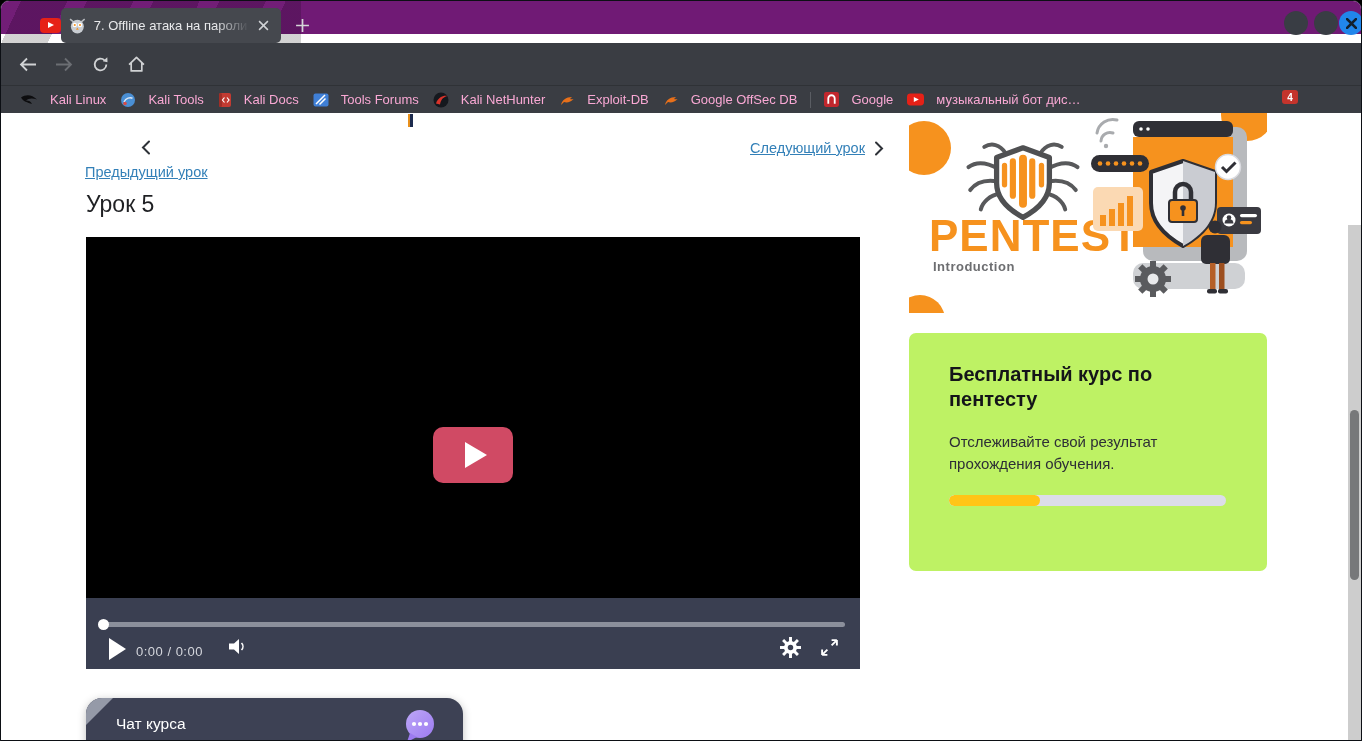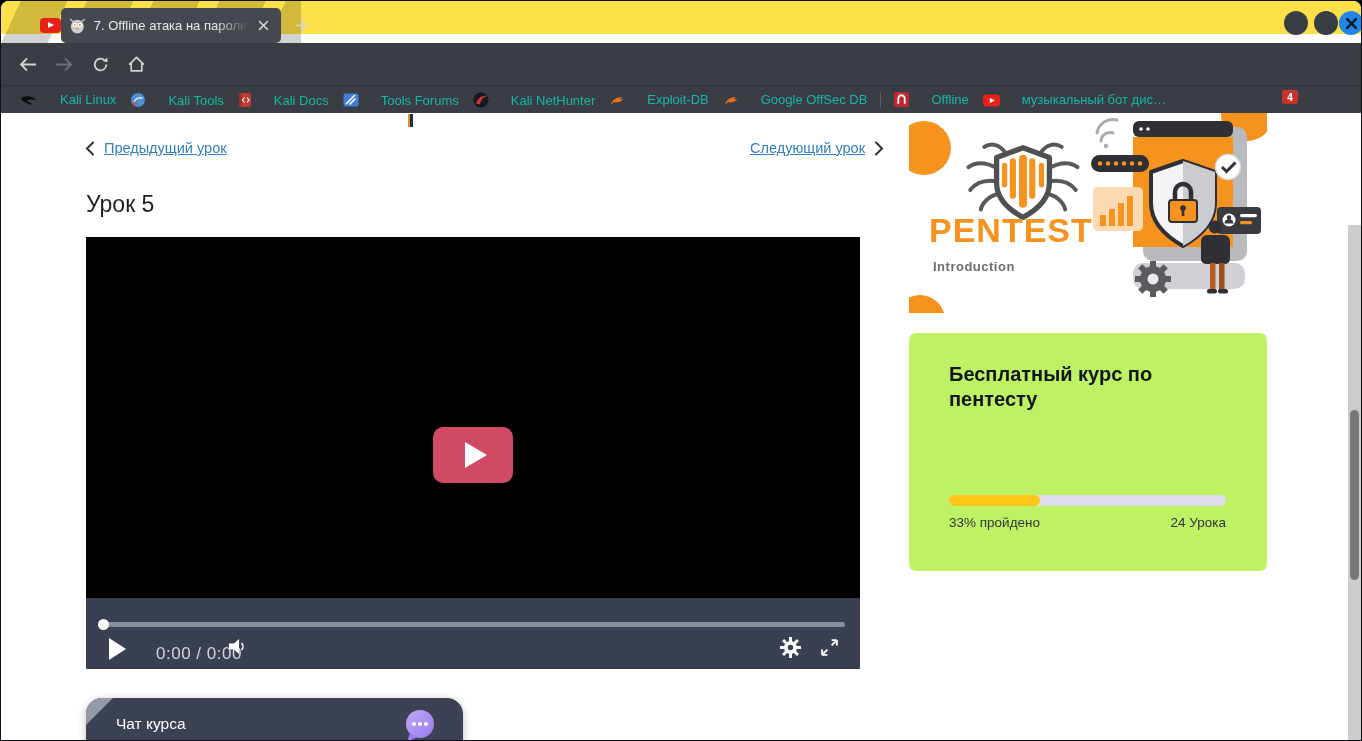--- a/index.html
+++ b/index.html
@@ -1,21 +1,21 @@
 <!DOCTYPE html>
 <html><head>
 <meta charset="utf-8">
 <style>
   * { margin:0; padding:0; box-sizing:border-box; }
   html,body { background:#000; font-family:"Liberation Sans", sans-serif; }
   .screen { position:relative; width:1362px; height:741px; overflow:hidden;
             background:#fff; border:1px solid #0c0f14; border-radius:9px 9px 0 0; }
 
   
-  .tabbar { position:absolute; left:0; top:0; width:1362px; height:33px; background:#fde047; }
+  .tabbar { position:absolute; left:0; top:0; width:1362px; height:33px; background:#701a75; }
   .tabbar::before { content:""; position:absolute; left:0; top:0; width:300px; height:42px;
      background:repeating-linear-gradient(115deg, rgba(255,255,255,0.03) 0 18px, rgba(0,0,0,0.35) 18px 60px); opacity:.5; }
   .pinned-tab { position:absolute; left:36px; top:15px; width:26px; height:18px; display:flex; align-items:center; justify-content:center; }
   .yt-icon { width:21px; height:15px; background:#e62117; border-radius:4px; position:relative; }
   .yt-icon::after { content:""; position:absolute; left:8px; top:4px; border-left:6px solid #fff;
      border-top:3.5px solid transparent; border-bottom:3.5px solid transparent; }
   .tab { position:absolute; left:60px; top:7px; width:220px; height:35px; background:#45484e;
          border-radius:5px; display:flex; align-items:center; padding:0 8px; }
   .tab-title { position:relative; color:#e8e9eb; font-size:13px; white-space:nowrap; overflow:hidden;
                width:158px; margin-left:8px; }
@@ -36,63 +36,63 @@
   .url-text::after { content:""; position:absolute; right:0; top:0; bottom:0; width:60px;
               background:linear-gradient(to right, rgba(38,41,47,0), #26292f); }
   .url-scheme, .url-path { color:#9fa3a9; }
   .url-domain { color:#fdfdfe; }
   .chrome-icon { position:absolute; top:49px; width:30px; height:30px; display:flex; align-items:center; justify-content:center; border-radius:4px; }
   .ext-badge { position:absolute; left:1281px; top:47px; min-width:16px; height:14px; background:#c4342c;
                border-radius:3px; color:#fff; font-size:10px; font-weight:bold; display:flex; align-items:center; justify-content:center; padding:0 3px; z-index:3; }
 
   .bookmarksbar { position:absolute; left:0; top:84px; width:1362px; height:28px; background:#3a3d43;
                   border-top:1px solid rgba(0,0,0,0.18); display:flex; align-items:center; padding-left:12px; }
-  .bm { display:flex; align-items:flex-end; gap:22px; padding:3px 7px; border-radius:3px; color:#14b8a6; font-size:13px; white-space:nowrap; }
+  .bm { display:flex; align-items:center; gap:12px; padding:3px 7px; border-radius:3px; color:#f9a8d4; font-size:13px; white-space:nowrap; }
   .bm-sep { width:1px; height:16px; background:#5a5d63; margin:0 6px; }
 
   
   .page { position:absolute; left:0; top:112px; width:1362px; height:629px; background:#fff; }
   .cut-stub { position:absolute; left:407px; top:1px; width:5px; height:13px; background:#1d2b4e; border-left:2px solid #e8901c; }
 
   .lesson-nav-link { position:absolute; display:flex; align-items:center; gap:9px; font-size:14.5px; color:#3380b8; }
   .lesson-nav-link .lbl { text-decoration:underline; }
-  .prev-link { left:84px; top:27px; }
+  .prev-link { left:84px; top:27px;flex-direction:column; }
   .next-link { right:479px; top:27px; }
   .lesson-title { position:absolute; left:85px; top:78px; font-size:23px; color:#1f2023; font-weight:400; }
 
   .player { position:absolute; left:85px; top:124px; width:774px; height:432px; }
   .video-area { position:absolute; left:0; top:0; width:774px; height:361px; background:#000; }
   .big-play { position:absolute; left:347px; top:190px; width:80px; height:56px; background:#d04a64; border-radius:10px;
               display:flex; align-items:center; justify-content:center; }
   .big-play::after { content:""; border-left:22px solid #fff; border-top:13px solid transparent; border-bottom:13px solid transparent; margin-left:6px; }
   .controls { position:absolute; left:0; top:361px; width:774px; height:71px; background:#3a3f51; }
   .seek-track { position:absolute; left:15px; right:15px; top:24px; height:5px; background:#8b8f9b; border-radius:3px; }
   .seek-dot { position:absolute; left:12px; top:21px; width:11px; height:11px; background:#fff; border-radius:50%; }
   .ctrl-play { position:absolute; left:23px; top:40px; width:20px; height:22px; }
   .ctrl-play::after { content:""; position:absolute; border-left:17px solid #fff; border-top:11px solid transparent; border-bottom:11px solid transparent; }
-  .ctrl-time { position:absolute; left:70px; top:46px; color:#d4d6dc; font-size:17px; letter-spacing:0.5px; }
+  .ctrl-time { position:absolute; left:50px; top:46px; color:#d4d6dc; font-size:13px; letter-spacing:0.5px; }
   .ctrl-volume { position:absolute; left:143px; top:40px; }
   .ctrl-gear { position:absolute; left:694px; top:39px; }
   .ctrl-fs { position:absolute; left:734px; top:40px; }
 
   .chat-widget { position:absolute; left:85px; top:585px; width:377px; height:60px; background:#3d4154;
                  border-radius:16px 16px 0 0; overflow:hidden; box-shadow:0 2px 8px rgba(0,0,0,0.25); }
   .chat-fold { position:absolute; left:0; top:0; width:0; height:0;
                border-top:27px solid #959aa8; border-right:27px solid transparent; }
   .chat-title { position:absolute; left:30px; top:17px; color:#fff; font-size:15.5px; }
   .chat-icon { position:absolute; left:317px; top:11px; }
 
   
   .promo { position:absolute; left:908px; top:0px; width:358px; height:200px; background:#fff; overflow:hidden; }
   .orange-circle { position:absolute; background:#f6921e; border-radius:50%; }
   .oc-a { width:54px; height:54px; left:-12px; top:8px; }
   .oc-b { width:52px; height:52px; right:-6px; top:-24px; }
   .oc-c { width:50px; height:50px; left:-14px; top:182px; }
   .promo-logo { position:absolute; left:44px; top:26px; }
-  .promo-brand { position:absolute; left:20px; top:98px; font-size:34px; font-weight:bold; color:#f6921e; letter-spacing:1px; }
+  .promo-brand { position:absolute; left:20px; top:98px; font-size:44px; font-weight:bold; color:#f6921e; letter-spacing:1px; }
   .promo-sub { position:absolute; left:24px; top:146px; font-size:13px; font-weight:bold; color:#6d6e71; letter-spacing:0.5px; }
   .promo-illu { position:absolute; left:182px; top:2px; }
 
   .course-card { position:absolute; left:908px; top:220px; width:358px; height:238px; background:#bef264; border-radius:7px; }
   .card-title { position:absolute; left:40px; top:29px; width:290px; font-size:20px; font-weight:bold; color:#141519; line-height:25px; }
   .card-desc { position:absolute; left:40px; top:98px; width:280px; font-size:15px; color:#2d2e36; line-height:22px; }
   .progress-track { position:absolute; left:40px; top:162px; width:277px; height:11px; background:#dcdde9; border-radius:6px; overflow:hidden; }
   .progress-fill { height:100%; background:#ffc517; border-radius:6px; }
   .progress-labels { position:absolute; left:40px; top:182px; width:277px; display:flex; justify-content:space-between;
                      font-size:13.5px; color:#33343c; }
@@ -257,21 +257,21 @@
         <path d="M2,12 C3,7 7,4 13,4 L11,6 C13,6.5 14.5,6 14.5,6 C12,9 8,10 5,9 C4,10 3,11 2,12 Z" fill="#e8701a"></path>
         </svg>
       <span>Google OffSec DB</span>
     </div>
     <div class="bm-sep"></div>
     <div class="bm">
       <svg width="15" height="15" viewBox="0 0 14 14">
         <rect width="14" height="14" rx="2" fill="#c1272d"></rect>
         <path d="M4,11 V6 a3,3 0 0 1 6,0 V11" stroke="#fff" stroke-width="1.7" fill="none"></path>
         </svg>
-      <span>Offline</span>
+      <span>Google</span>
     </div>
     <div class="bm">
       <svg width="17" height="13" viewBox="0 0 20 14">
         <rect width="20" height="14" rx="4" fill="#e62117"></rect>
         <polygon points="8,4 14,7 8,10" fill="#fff"></polygon>
         </svg>
       <span>музыкальный бот дис…</span>
     </div>
   </div>
 
@@ -439,27 +439,24 @@
         <path d="M116,120 h17 a6,6 0 0 1 6,6 v18 a5,5 0 0 1 -5,5 h-19 a5,5 0 0 1 -5,-5 v-18 a6,6 0 0 1 6,-6 z" fill="#2f2f35"></path>
         <rect x="119" y="148" width="5.5" height="27" fill="#b55f27"></rect>
         <rect x="128" y="148" width="5.5" height="27" fill="#9d4f1f"></rect>
         <rect x="116" y="174" width="10" height="4.5" rx="2" fill="#2f2f35"></rect>
         <rect x="127" y="174" width="10" height="4.5" rx="2" fill="#2f2f35"></rect>
       </svg>
     </div>
 
     <div class="course-card">
       <div class="card-title">Бесплатный курс по пентесту</div>
+      <div class="card-desc">Отслеживайте свой результат прохождения обучения.</div>
       <div class="progress-track">
         <div class="progress-fill" style="width: 33%;"></div>
       </div>
-      <div class="progress-labels">
-        <span>33% пройдено</span>
-        <span>24 Урока</span>
-      </div>
     </div>
 
     <div class="scrollbar-track">
       <div class="scrollbar-thumb"></div>
     </div>
   </div>
 
 </div>
 
 </body></html>

